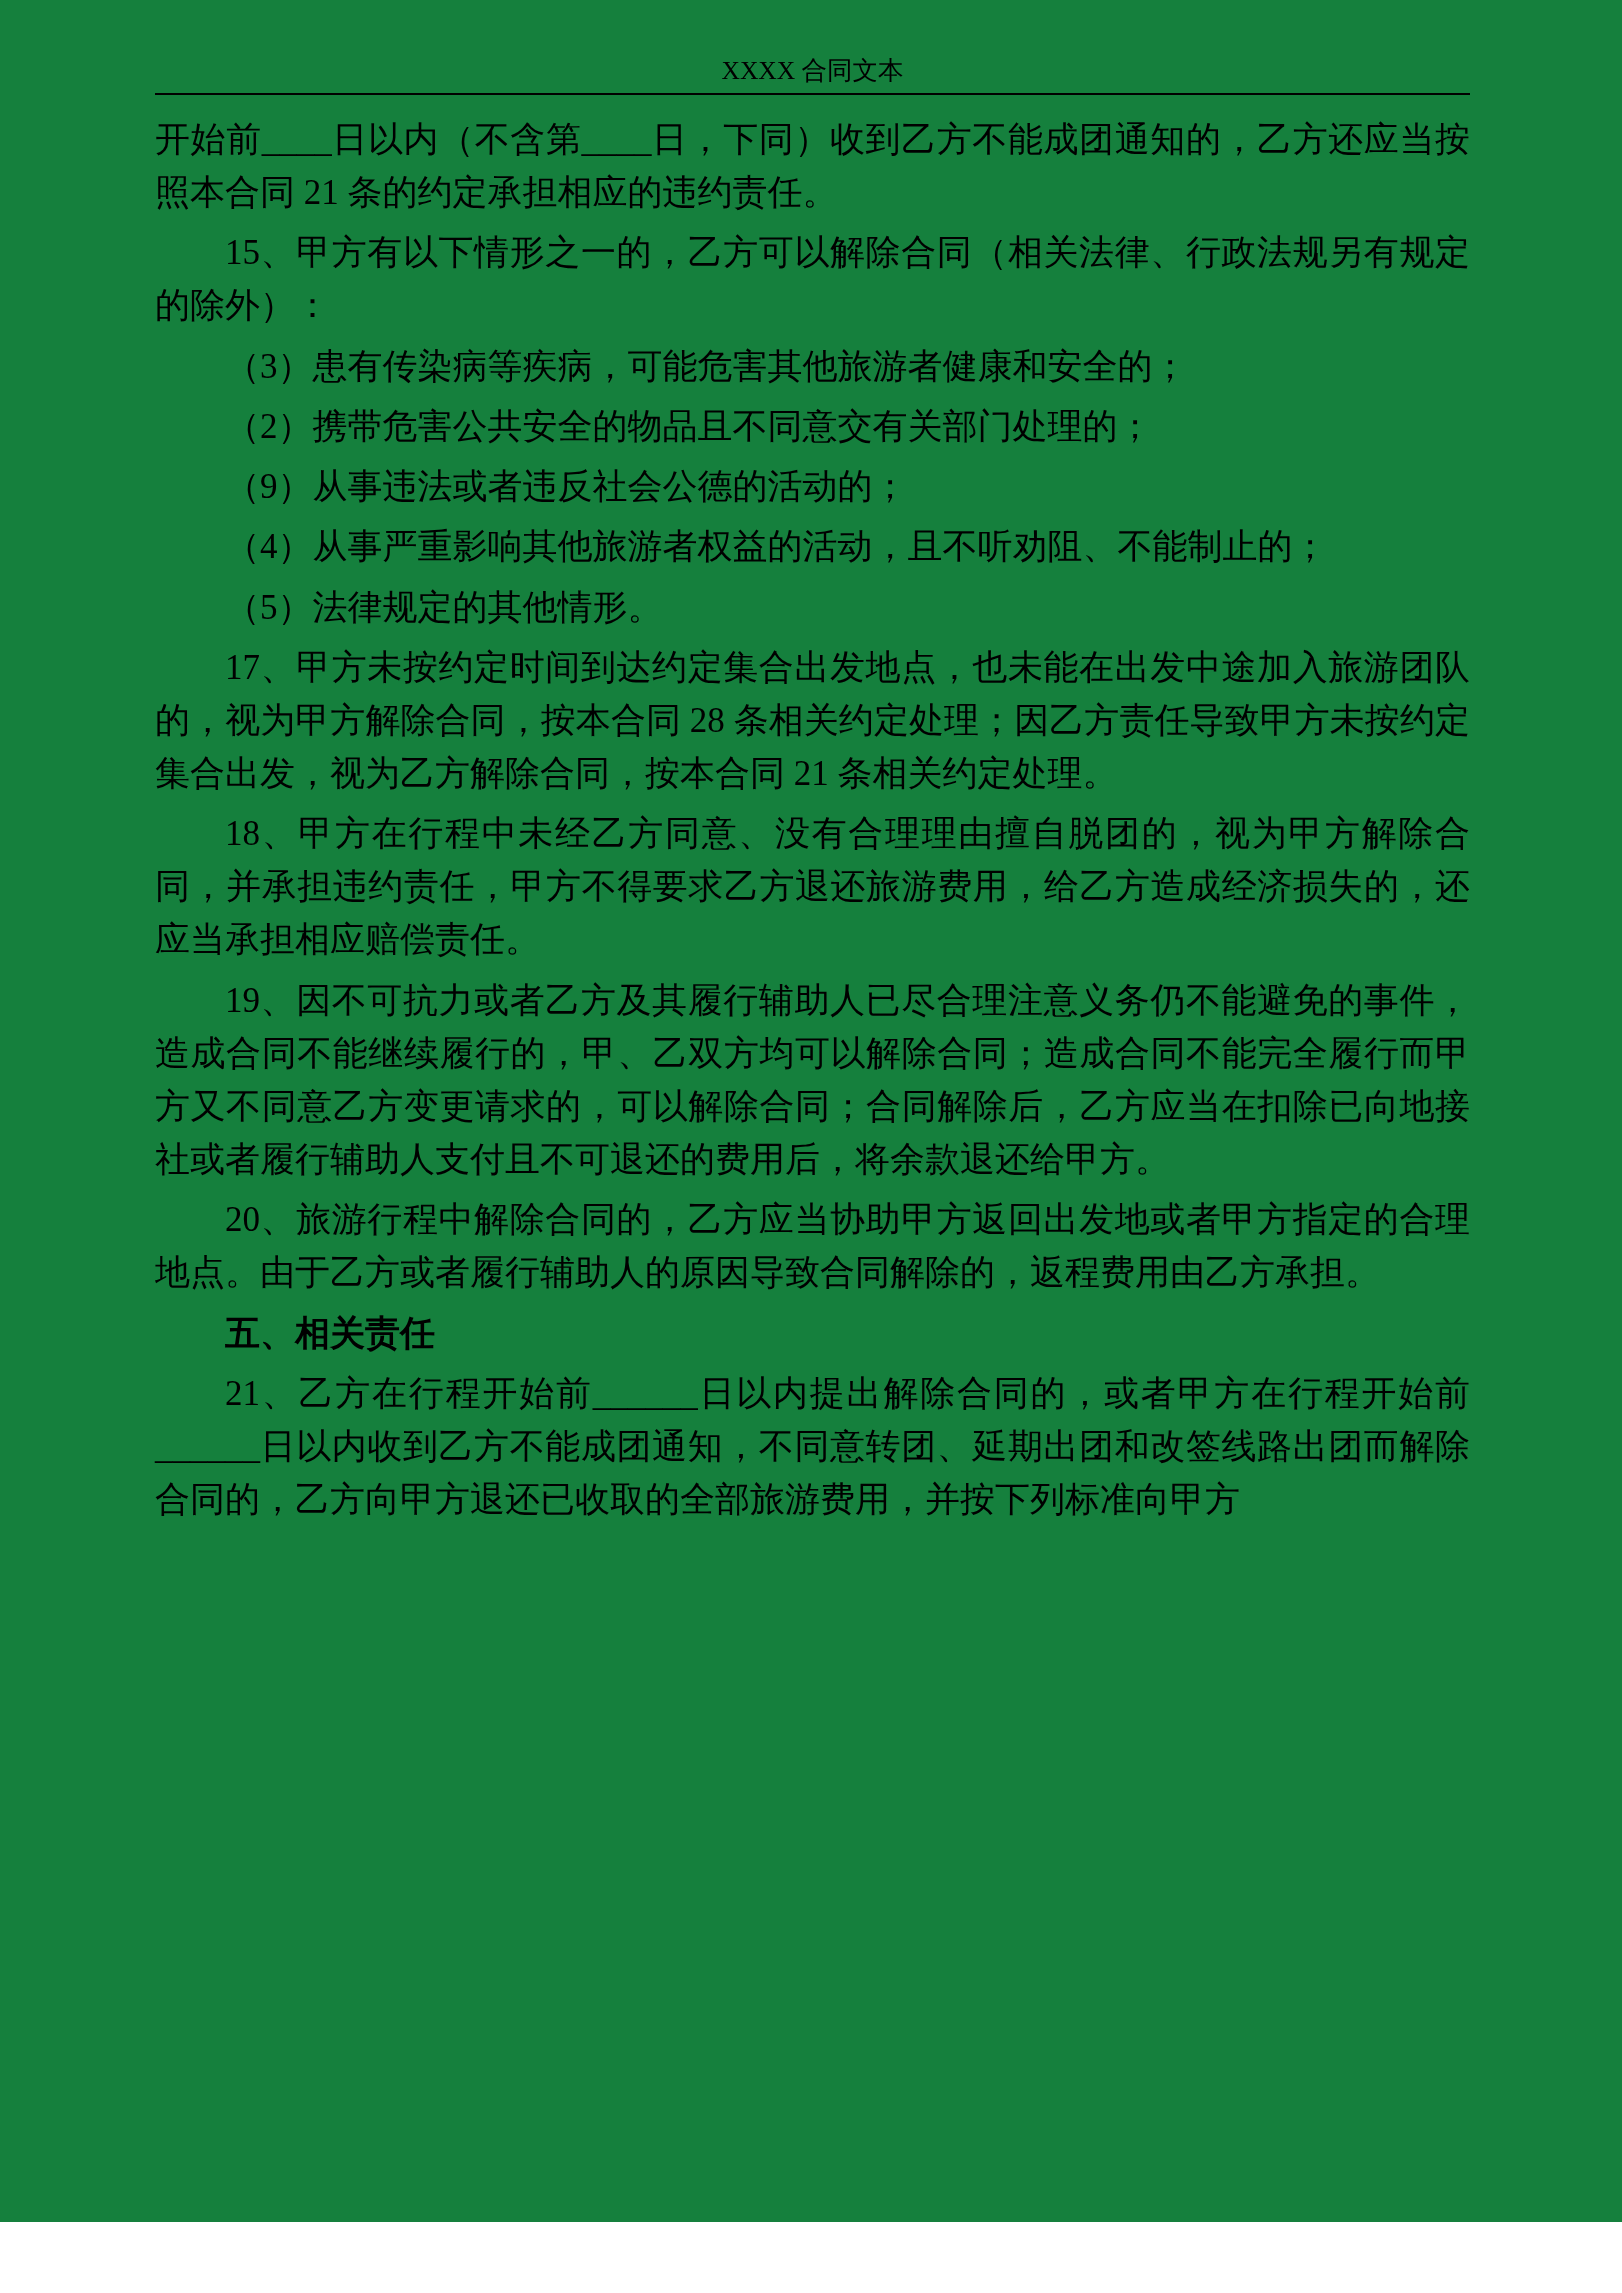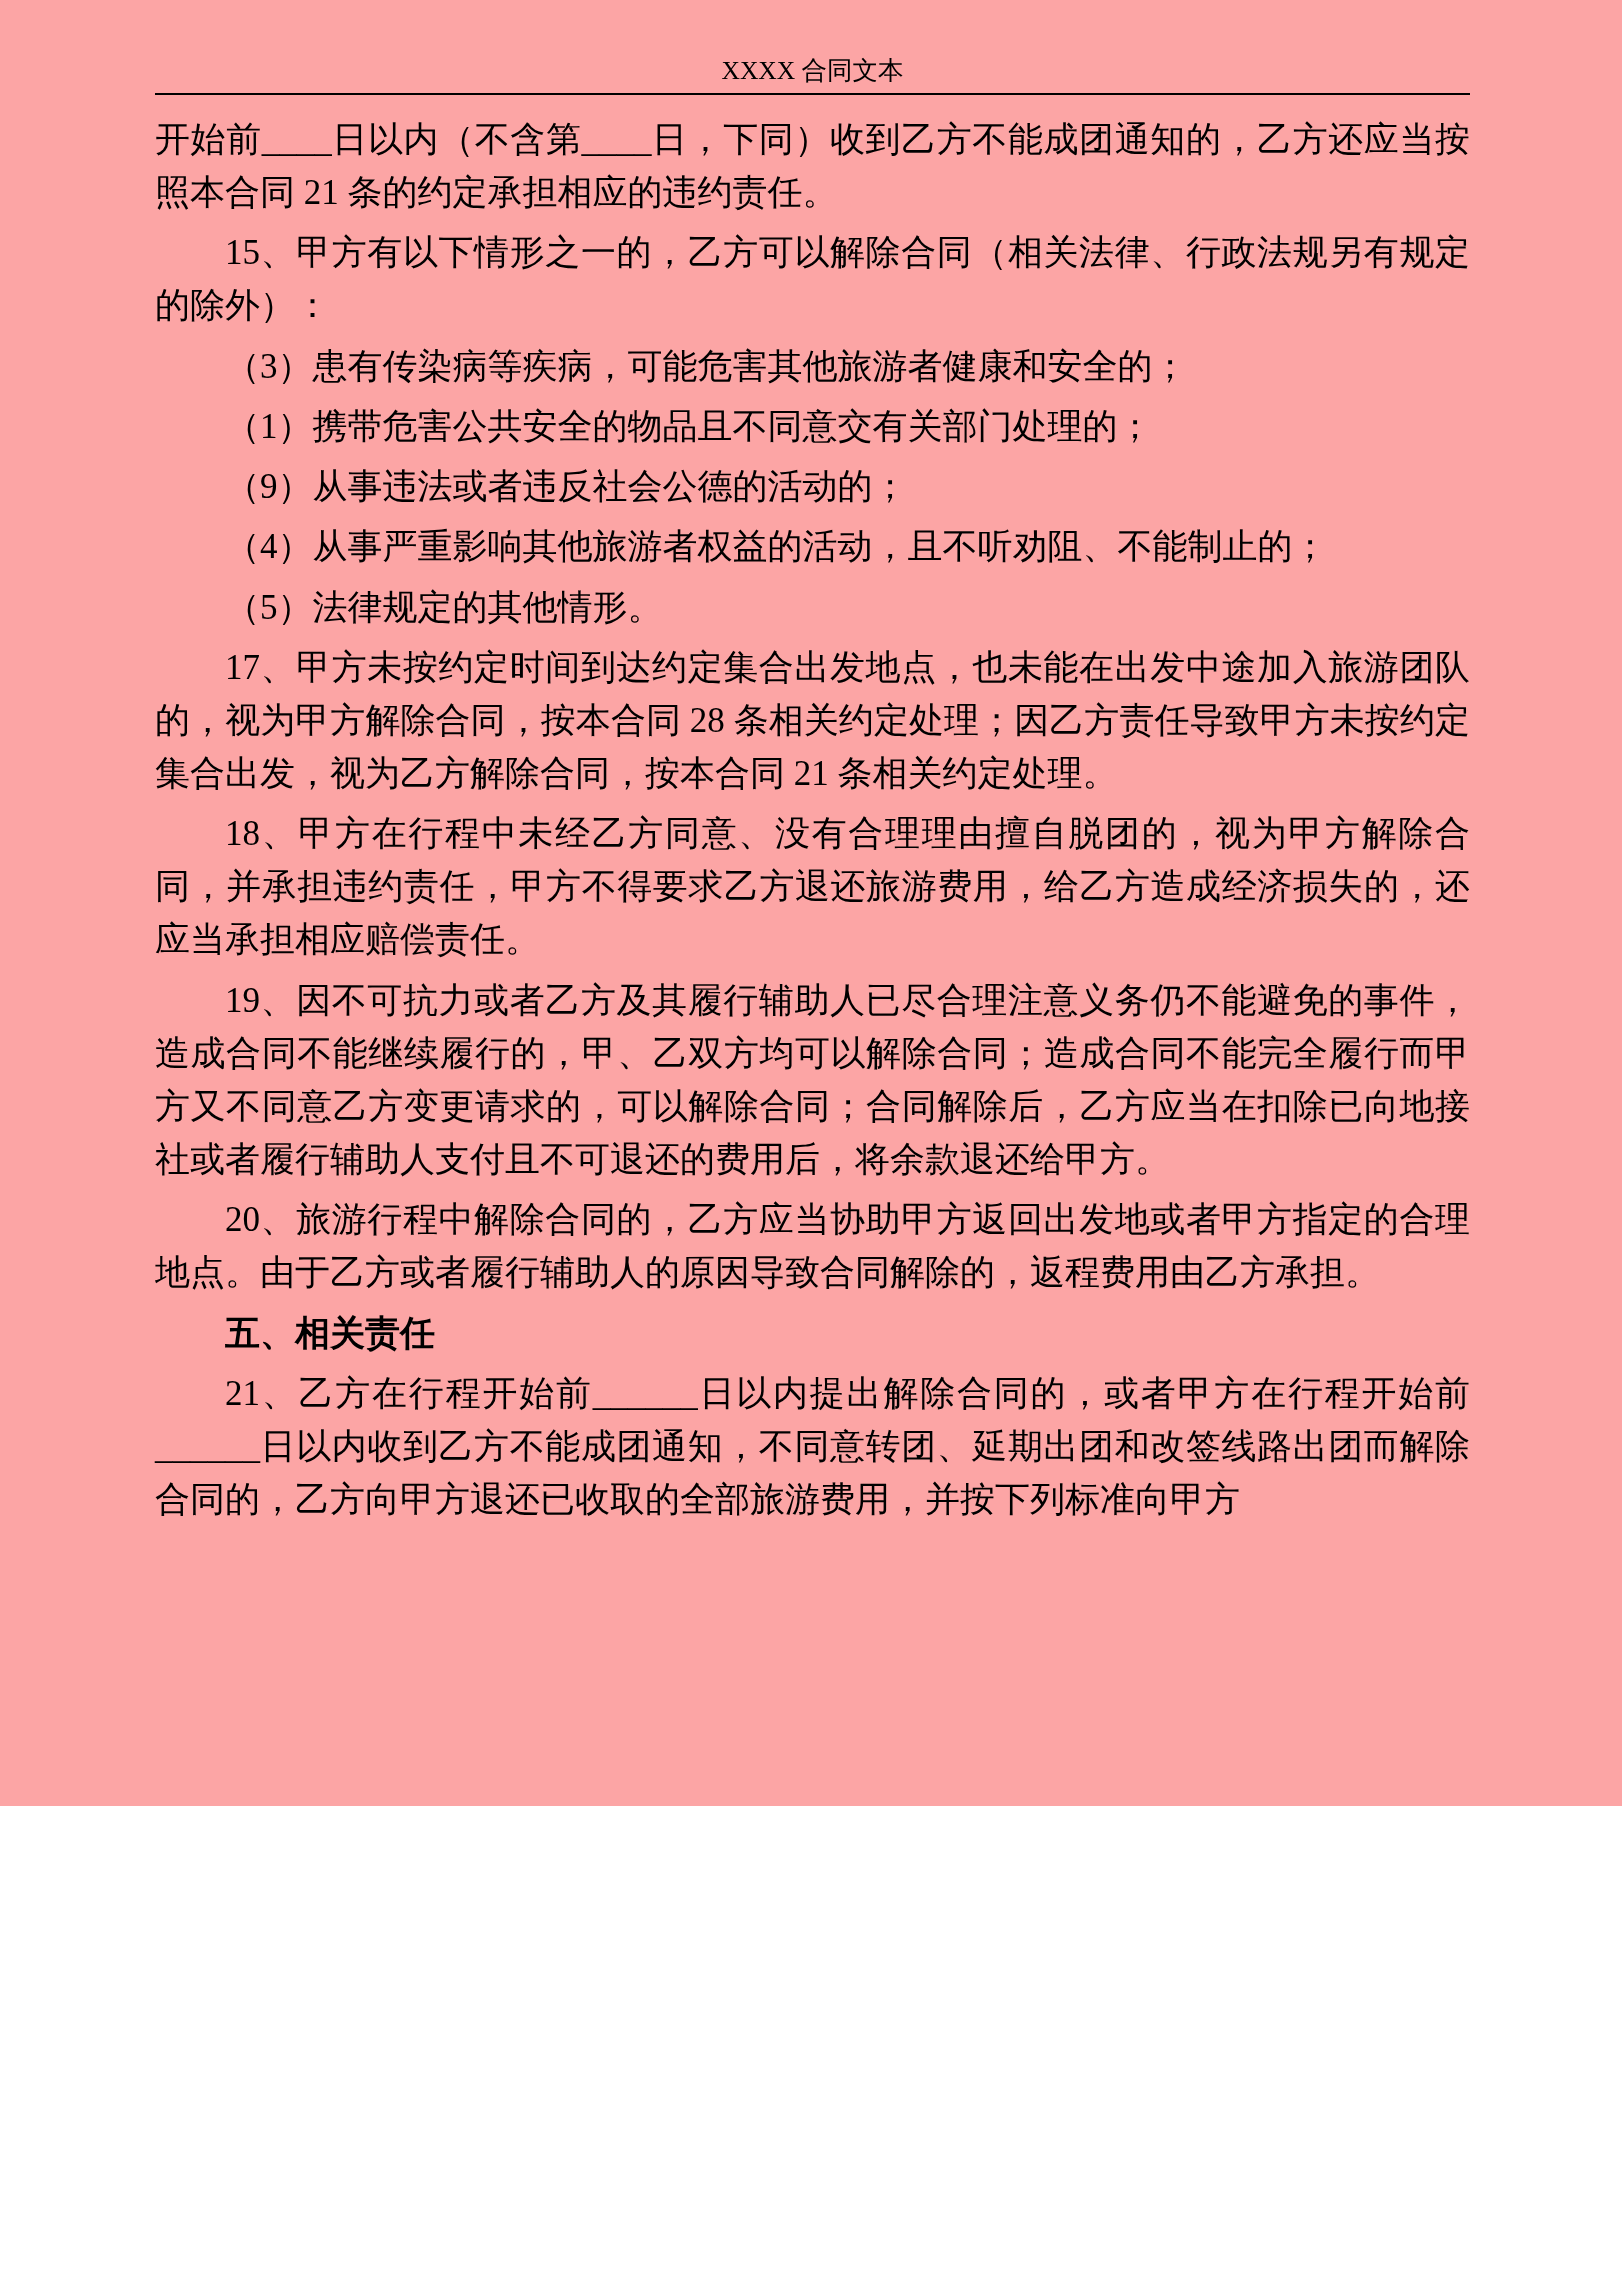--- a/index.html
+++ b/index.html
@@ -3,22 +3,22 @@
 <meta charset="utf-8">
 <style>
   html, body {
     margin: 0;
     padding: 0;
     background: #ffffff;
   }
   .page {
     position: relative;
     width: 1623px;
-    height: 1806px;
-    background: #fca5a5;
+    height: 2222px;
+    background: #15803d;
     color: #000000;
     font-family: "Liberation Serif", "DejaVu Serif", serif;
     overflow: hidden;
   }
   .header {
     position: absolute;
     top: 56px;
     left: 155px;
     width: 1315px;
     text-align: center;
@@ -64,21 +64,21 @@
 <div class="page">
 
   <div class="header">
     <span>XXXX 合同文本</span>
   </div>
 
   <div class="content">
     <p class="para noindent">开始前____日以内（不含第____日，下同）收到乙方不能成团通知的，乙方还应当按照本合同 21 条的约定承担相应的违约责任。</p>
     <p class="para">15、甲方有以下情形之一的，乙方可以解除合同（相关法律、行政法规另有规定的除外）：</p>
     <p class="para">（3）患有传染病等疾病，可能危害其他旅游者健康和安全的；</p>
-    <p class="para">（1）携带危害公共安全的物品且不同意交有关部门处理的；</p>
+    <p class="para">（2）携带危害公共安全的物品且不同意交有关部门处理的；</p>
     <p class="para">（9）从事违法或者违反社会公德的活动的；</p>
     <p class="para">（4）从事严重影响其他旅游者权益的活动，且不听劝阻、不能制止的；</p>
     <p class="para">（5）法律规定的其他情形。</p>
     <p class="para">17、甲方未按约定时间到达约定集合出发地点，也未能在出发中途加入旅游团队的，视为甲方解除合同，按本合同 28 条相关约定处理；因乙方责任导致甲方未按约定集合出发，视为乙方解除合同，按本合同 21 条相关约定处理。</p>
     <p class="para">18、甲方在行程中未经乙方同意、没有合理理由擅自脱团的，视为甲方解除合同，并承担违约责任，甲方不得要求乙方退还旅游费用，给乙方造成经济损失的，还应当承担相应赔偿责任。</p>
     <p class="para">19、因不可抗力或者乙方及其履行辅助人已尽合理注意义务仍不能避免的事件，造成合同不能继续履行的，甲、乙双方均可以解除合同；造成合同不能完全履行而甲方又不同意乙方变更请求的，可以解除合同；合同解除后，乙方应当在扣除已向地接社或者履行辅助人支付且不可退还的费用后，将余款退还给甲方。</p>
     <p class="para">20、旅游行程中解除合同的，乙方应当协助甲方返回出发地或者甲方指定的合理地点。由于乙方或者履行辅助人的原因导致合同解除的，返程费用由乙方承担。</p>
     <p class="para heading">五、相关责任</p>
     <p class="para">21、乙方在行程开始前______日以内提出解除合同的，或者甲方在行程开始前______日以内收到乙方不能成团通知，不同意转团、延期出团和改签线路出团而解除合同的，乙方向甲方退还已收取的全部旅游费用，并按下列标准向甲方</p>
   </div>

